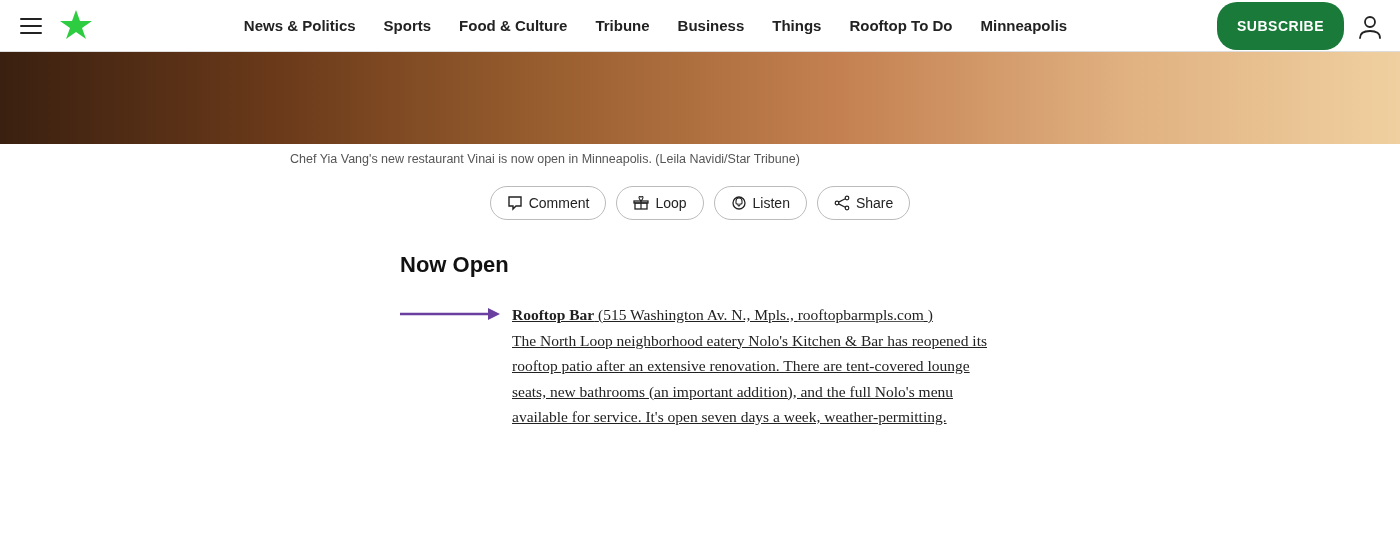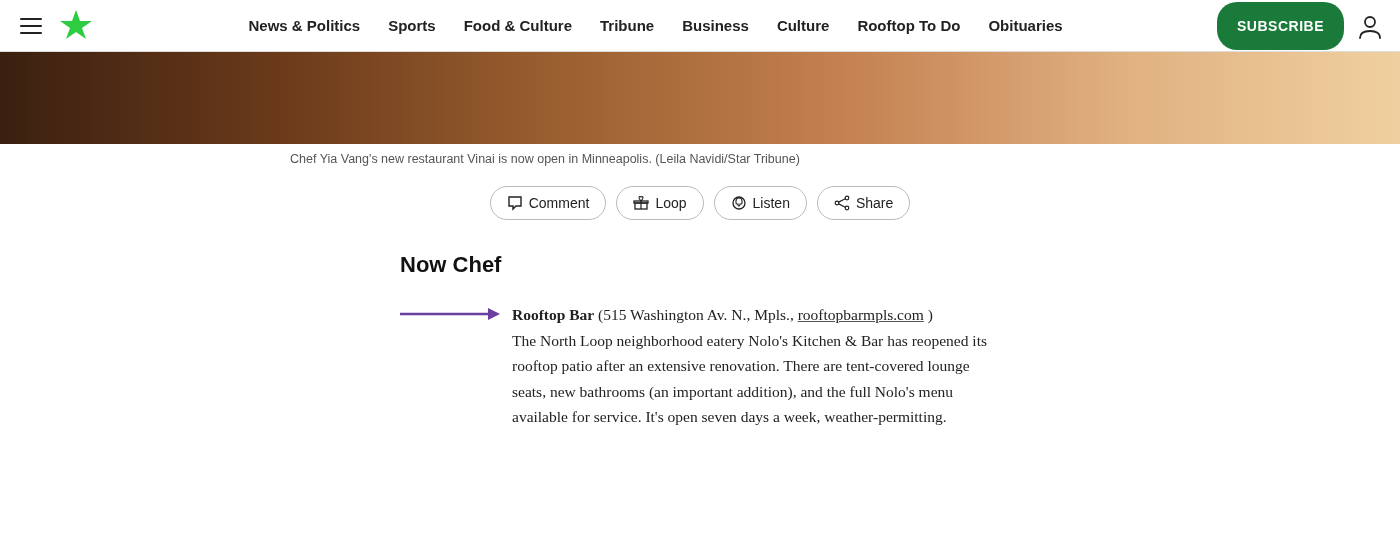--- a/index.html
+++ b/index.html
@@ -174,20 +174,21 @@
       padding-top: 2px;
     }
     .purple-arrow {
       display: flex;
       align-items: center;
     }
     .listing-text {
       font-size: 15.5px;
       line-height: 1.65;
       color: #222;
+      text-decoration: underline;
     }
     .listing-text strong {
       font-weight: 700;
     }
     .listing-text a {
       color: #222;
       text-decoration: underline;
       text-decoration-color: #555;
     }
   </style>
@@ -206,23 +207,23 @@
       <polygon points="18,2 22,13 34,13 24,20 28,31 18,24 8,31 12,20 2,13 14,13" fill="#2ecc40" stroke="none"></polygon>
     </svg>
   </div>
 
   <div class="nav-links">
     <a class="nav-link">News &amp; Politics</a>
     <a class="nav-link">Sports</a>
     <a class="nav-link">Food &amp; Culture</a>
     <a class="nav-link">Tribune</a>
     <a class="nav-link">Business</a>
-    <a class="nav-link">Culture</a>
+    <a class="nav-link">Things</a>
     <a class="nav-link">Rooftop To Do</a>
-    <a class="nav-link">Obituaries</a>
+    <a class="nav-link">Minneapolis</a>
   </div>
 
   <div class="nav-right">
     <button class="subscribe-btn">SUBSCRIBE</button>
 
     <svg class="user-icon" viewBox="0 0 28 28" xmlns="http://www.w3.org/2000/svg">
       <circle cx="14" cy="10" r="5" fill="none" stroke="#222" stroke-width="1.8"></circle>
       <path d="M4 26 Q4 19 14 19 Q24 19 24 26" fill="none" stroke="#222" stroke-width="1.8" stroke-linecap="round"></path>
     </svg>
   </div>
@@ -267,21 +268,21 @@
         <circle cx="3" cy="8" r="1.8" stroke="#222" stroke-width="1.2" fill="none"></circle>
         <line x1="4.6" y1="7.1" x2="11.3" y2="3.8" stroke="#222" stroke-width="1.2"></line>
         <line x1="4.6" y1="8.9" x2="11.3" y2="12.2" stroke="#222" stroke-width="1.2"></line>
       </svg>
       <span>Share</span>
     </button>
   </div>
 
   <div class="article-body">
 
-    <h2 class="section-heading">Now Chef</h2>
+    <h2 class="section-heading">Now Open</h2>
 
     <div class="listing-item">
 
       <div class="arrow-container">
         <svg class="purple-arrow" width="100" height="20" viewBox="0 0 100 20" xmlns="http://www.w3.org/2000/svg">
           <line x1="0" y1="10" x2="88" y2="10" stroke="#6a3fa0" stroke-width="2.5"></line>
           <polygon points="88,4 100,10 88,16" fill="#6a3fa0"></polygon>
         </svg>
       </div>
 

